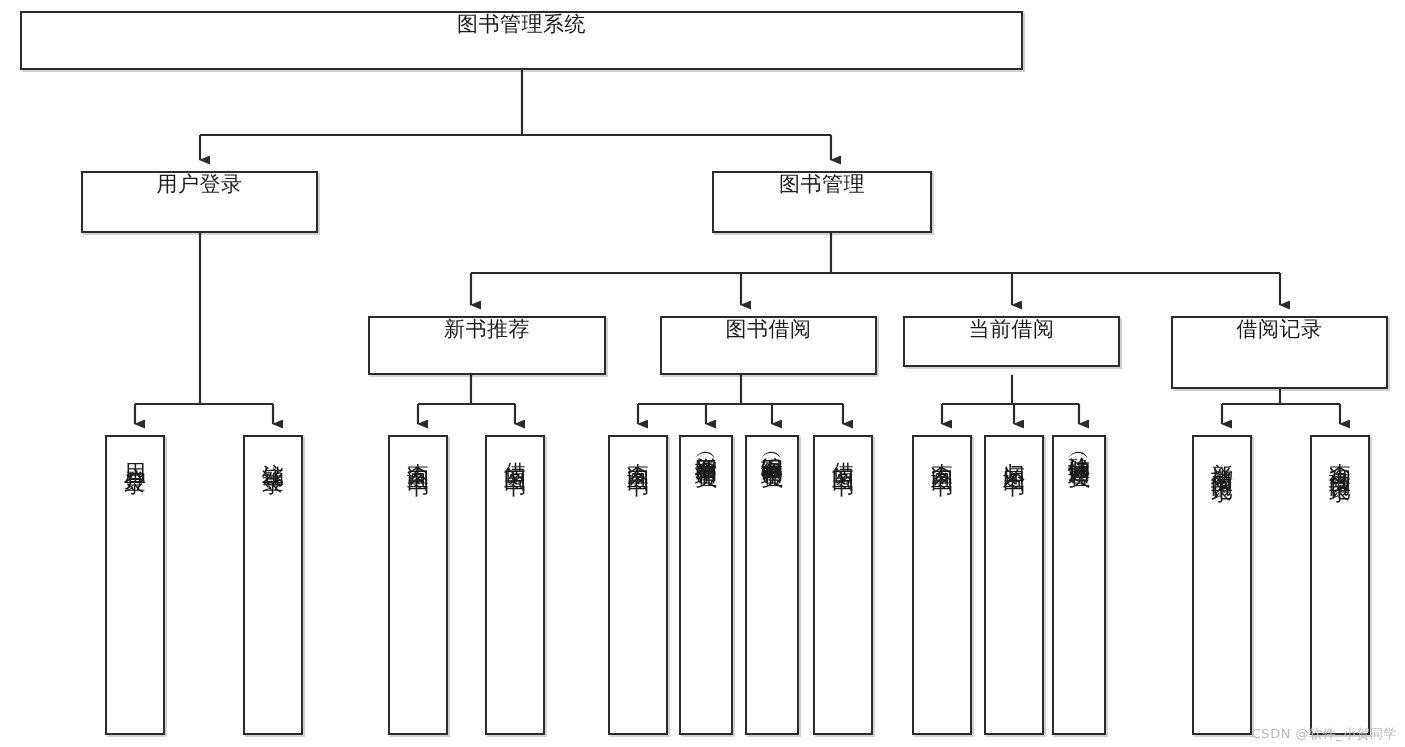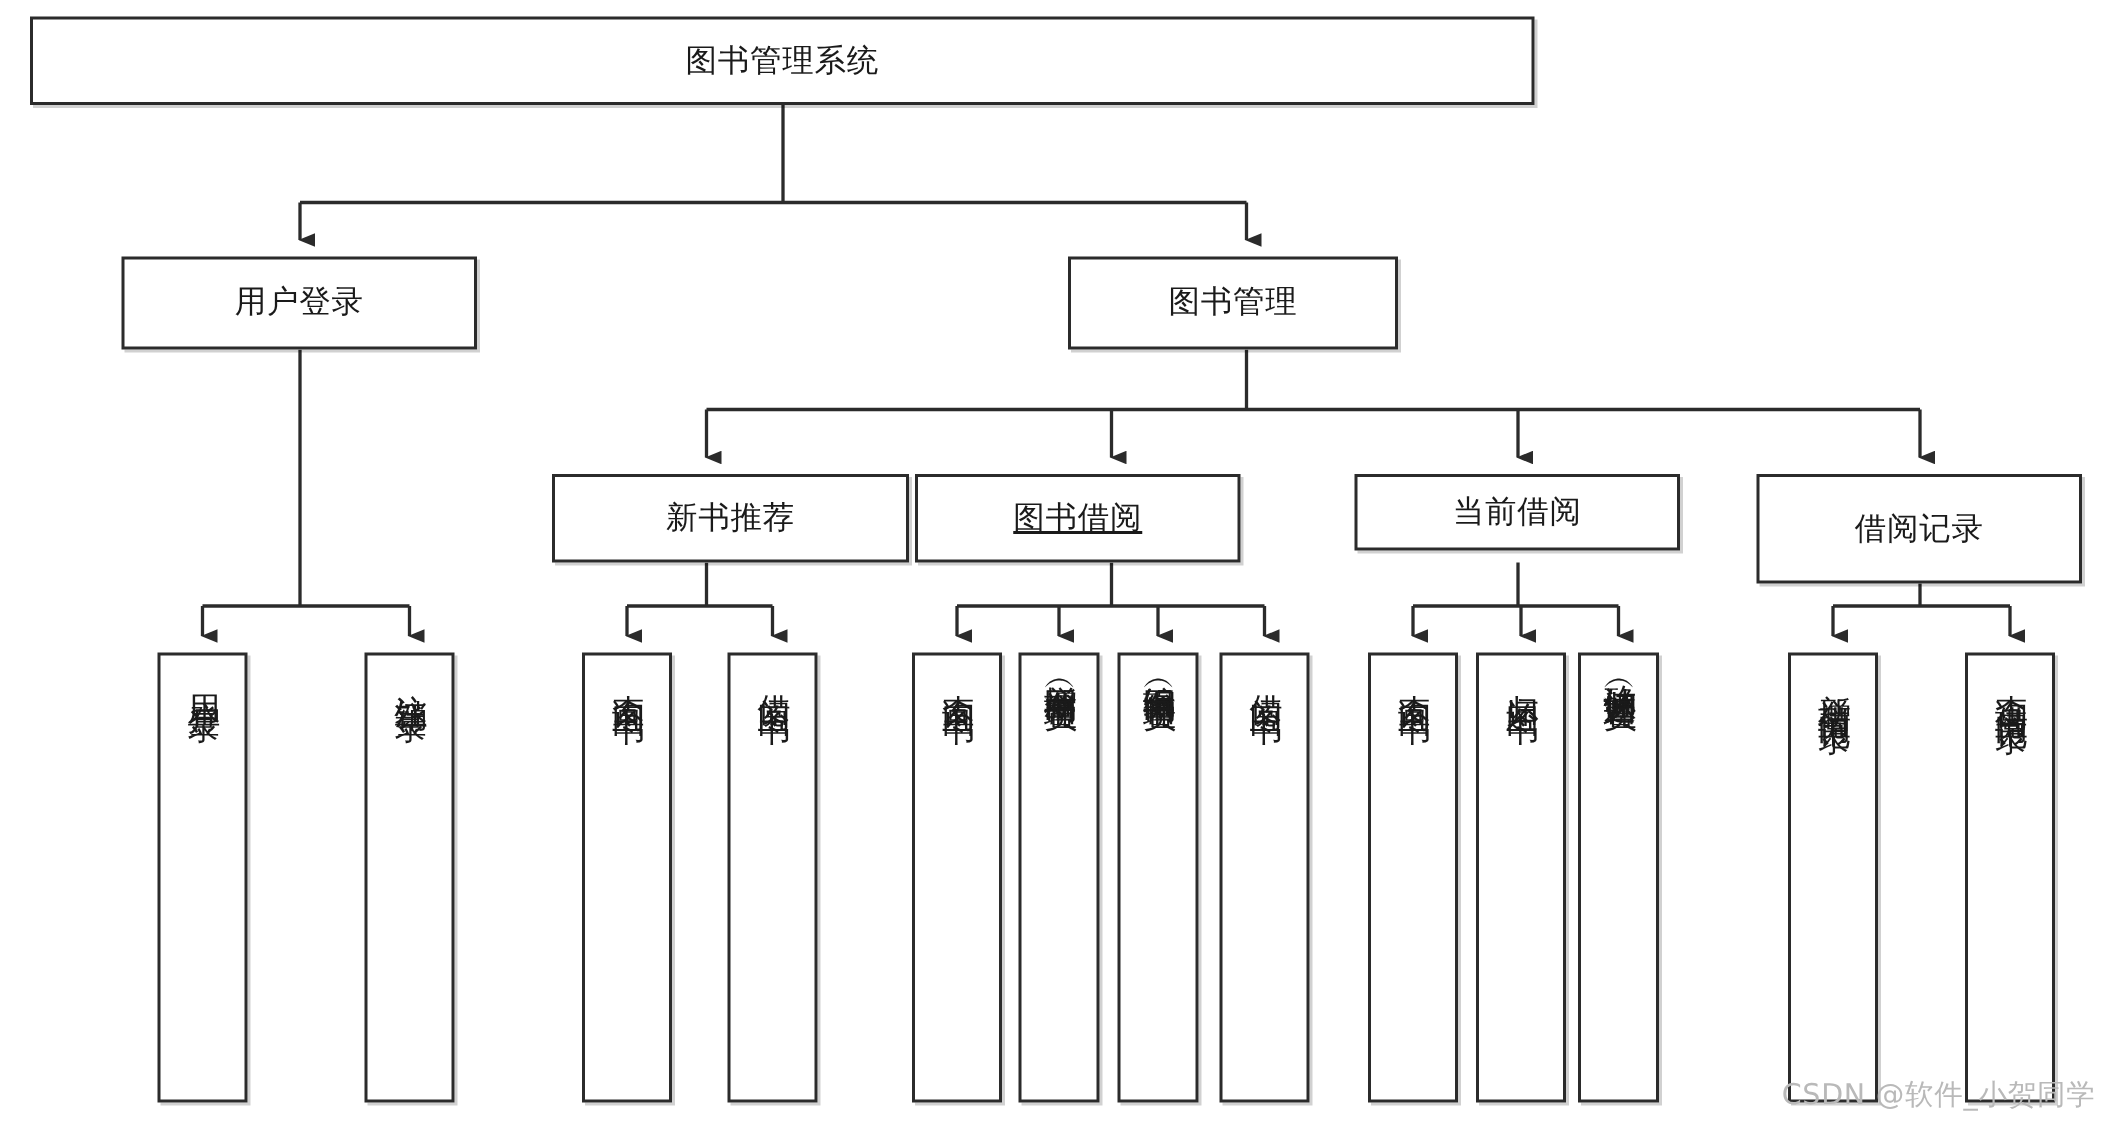--- a/index.html
+++ b/index.html
@@ -22,21 +22,21 @@
     width: 1405px;
     height: 747px;
   }
   .node {
     position: absolute;
     box-sizing: border-box;
     border: 2px solid #2b2b2b;
     background: #ffffff;
     box-shadow: 2px 2px 0 rgba(0,0,0,0.18);
     display: flex;
-    align-items: center;
+    align-items: flex-start;
     justify-content: center;
     color: #1a1a1a;
   }
   .node-label {
     display: block;
     text-align: center;
     line-height: 1.12;
     letter-spacing: 0.5px;
     white-space: pre;
   }
@@ -56,21 +56,21 @@
     line-height: 1;
   }
   .node.vertical.tall-text .node-label {
     padding-top: 2px;
     letter-spacing: 1.5px;
   }
   #watermark {
     position: absolute;
     right: 8px;
     bottom: 4px;
-    font-size: 19px;
+    font-size: 13px;
     color: #b9b9b9;
     letter-spacing: 0.5px;
     white-space: nowrap;
     pointer-events: none;
   }
 </style>
 </head>
 <body>
 
 <div id="canvas">
@@ -124,21 +124,21 @@
       </div>
       <div class="node horizontal" style="left: 81px; top: 171px; width: 237px; height: 62px;">
         <span class="node-label">用户登录</span>
       </div>
       <div class="node horizontal" style="left: 712px; top: 171px; width: 220px; height: 62px;">
         <span class="node-label">图书管理</span>
       </div>
       <div class="node horizontal" style="left: 368px; top: 316px; width: 238px; height: 59px;">
         <span class="node-label">新书推荐</span>
       </div>
-      <div class="node horizontal" style="left: 610px; top: 316px; width: 217px; height: 59px; text-decoration: underline;">
+      <div class="node horizontal" style="left: 660px; top: 316px; width: 217px; height: 59px;">
         <span class="node-label">图书借阅</span>
       </div>
       <div class="node horizontal" style="left: 903px; top: 316px; width: 217px; height: 51px;">
         <span class="node-label">当前借阅</span>
       </div>
       <div class="node horizontal" style="left: 1171px; top: 316px; width: 217px; height: 73px;">
         <span class="node-label">借阅记录</span>
       </div>
       <div class="node vertical" style="left: 105px; top: 435px; width: 60px; height: 300px;">
         <span class="node-label">用户登录</span>

